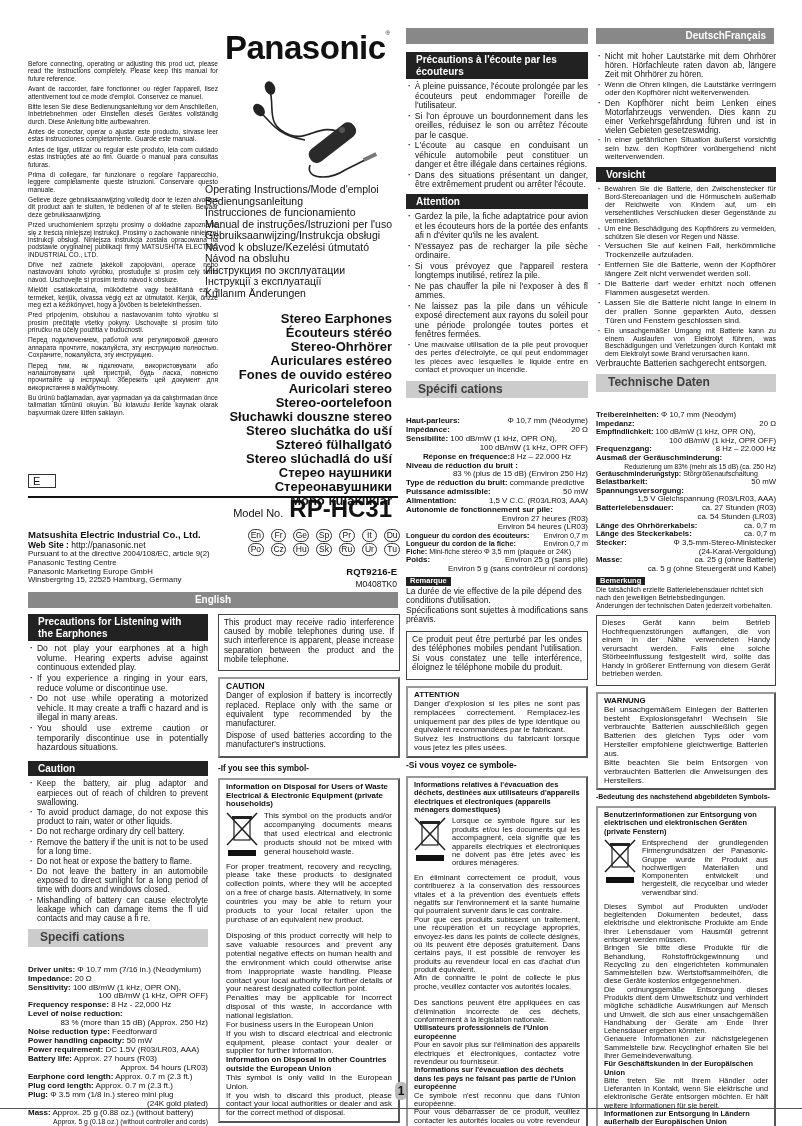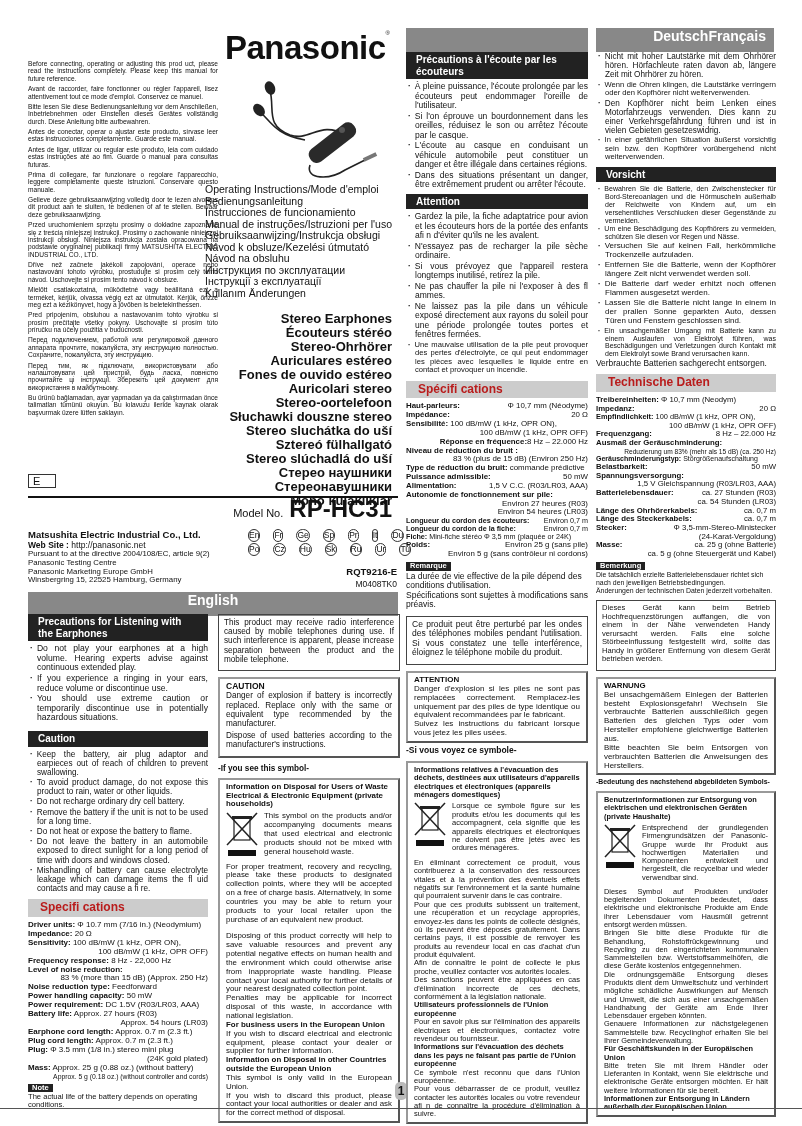--- a/index.html
+++ b/index.html
@@ -12,27 +12,27 @@
 .titles{position:absolute;right:410px;top:184px;font-size:10.5px;line-height:1.1}
 .products{position:absolute;right:410px;top:312px;text-align:right;font-size:13px;font-weight:bold;line-height:1.08}
 .model{position:absolute;right:410px;top:496px;text-align:right;white-space:nowrap}
 .model .lbl{font-size:11px;vertical-align:baseline}
 .model .num{font-size:24px;font-weight:bold;margin-left:6px}
 .ebox{position:absolute;left:28px;top:474px;width:28px;height:14px;border:1px solid #333;font-size:11px;padding-left:4px;line-height:12px}
 .rule{position:absolute;left:28px;width:370px;border-top:2px solid #111}
 .company{position:absolute;left:28px;top:530px;font-size:7.8px;line-height:1.12}
 .company .b{font-weight:bold;font-size:9.5px}
 .langcircles{position:absolute;left:248px;top:529px;width:152px}
-.langcircles .row{display:flex;gap:13px;margin-bottom:1px}
+.langcircles .row{display:flex;gap:7px;margin-bottom:1px}
 .lc{width:20px;height:13px;border:1px solid #333;border-radius:7px;font-size:8.5px;text-align:center;line-height:11px}
 .rqt{position:absolute;right:405px;top:567px;font-weight:bold;font-size:9.5px}
 .m0408{position:absolute;right:405px;top:580px;font-size:8.5px}
-.langbar{position:absolute;height:24px;background:#888;color:#fff;font-weight:bold;font-size:14px;text-align:center;line-height:16px}
+.langbar{position:absolute;height:16px;background:#888;color:#fff;font-weight:bold;font-size:10px;text-align:center;line-height:16px}
 .hdr-dark{background:#222;color:#fff;font-weight:bold;font-size:10px;padding:2px 10px;line-height:1.15;margin-bottom:3px}
-.hdr-gray{background:#ccc;color:#b91c1c;font-weight:bold;font-size:12px;padding:2px 12px;margin-bottom:4px}
+.hdr-gray{background:#ccc;color:#404040;font-weight:bold;font-size:12px;padding:2px 12px;margin-bottom:19px}
 ul{list-style:none}
 li{padding-left:9px;text-indent:-7px;margin-bottom:1px;text-align:justify}
 li::before{content:"·";font-weight:bold;margin-right:4px}
 .spec b{font-weight:bold}
 .spec div{white-space:nowrap}
 .spec .r{text-align:right}
 .note-tag{display:inline-block;background:#222;color:#fff;font-weight:bold;font-size:7.5px;padding:0 4px;margin:3px 0 1px}
 .boxed{border:1px solid #444;padding:3px 5px;margin-bottom:6px}
 .boxed2{border:2px solid #888;border-color:#999 #555 #555 #999;padding:3px 6px;margin-bottom:6px}
 .ital{font-weight:bold;margin:3px 0 5px}
@@ -143,20 +143,21 @@
 <div class="rqt">RQT9216-E</div>
 <div class="m0408">M0408TK0</div>
 
 <div class="langbar" style="left:28px;top:592px;width:370px">English</div>
 
 <div class="col" style="left:28px;top:614px;width:180px;font-size:8.6px">
   <div class="hdr-dark">Precautions for Listening with the Earphones</div>
   <ul>
     <li>Do not play your earphones at a high volume. Hearing experts advise against continuous extended play.</li>
     <li>If you experience a ringing in your ears, reduce volume or discontinue use.</li>
+    <li>Do not use while operating a motorized vehicle. It may create a traffi c hazard and is illegal in many areas.</li>
     <li>You should use extreme caution or temporarily discontinue use in potentially hazardous situations.</li>
   </ul>
   <div class="hdr-dark" style="margin-top:8px">Caution</div>
   <ul style="font-size:8.2px">
     <li>Keep the battery, air plug adaptor and earpieces out of reach of children to prevent swallowing.</li>
     <li>To avoid product damage, do not expose this product to rain, water or other liquids.</li>
     <li>Do not recharge ordinary dry cell battery.</li>
     <li>Remove the battery if the unit is not to be used for a long time.</li>
     <li>Do not heat or expose the battery to flame.</li>
     <li>Do not leave the battery in an automobile exposed to direct sunlight for a long period of time with doors and windows closed.</li>
@@ -208,21 +209,21 @@
           <rect x="6" y="4" width="20" height="3" fill="#222"></rect>
           <line x1="1" y1="1" x2="31" y2="33" stroke="#222" stroke-width="1.5"></line>
           <line x1="31" y1="1" x2="1" y2="33" stroke="#222" stroke-width="1.5"></line>
           <rect x="2" y="38" width="28" height="6" fill="#111"></rect>
         </svg>
       <p>This symbol on the products and/or accompanying documents means that used electrical and electronic products should not be mixed with general household waste.</p>
     </div>
     <p style="margin-bottom:8px">For proper treatment, recovery and recycling, please take these products to designated collection points, where they will be accepted on a free of charge basis. Alternatively, in some countries you may be able to return your products to your local retailer upon the purchase of an equivalent new product.</p>
     <p style="margin-bottom:0">Disposing of this product correctly will help to save valuable resources and prevent any potential negative effects on human health and the environment which could otherwise arise from inappropriate waste handling. Please contact your local authority for further details of your nearest designated collection point.</p>
     <p style="margin-bottom:0">Penalties may be applicable for incorrect disposal of this waste, in accordance with national legislation.</p>
-    <div style="font-weight:bold">For business users in the European Union</div>
+    <div style="font-weight:normal">For business users in the European Union</div>
     <p style="margin-bottom:0">If you wish to discard electrical and electronic equipment, please contact your dealer or supplier for further information.</p>
     <div style="font-weight:bold">Information on Disposal in other Countries outside the European Union</div>
     <p style="margin-bottom:0">This symbol is only valid in the European Union.</p>
     <p style="margin-bottom:0">If you wish to discard this product, please contact your local authorities or dealer and ask for the correct method of disposal.</p>
   </div>
 </div>
 
 <div class="pagenum">1</div>
 
 <div class="langbar" style="left:406px;top:28px;width:182px"></div>
@@ -248,21 +249,21 @@
     <div style="display:flex;justify-content:space-between">
         <b>Haut-parleurs:</b>
         <span>Φ 10,7 mm (Néodyme)</span>
       </div>
     <div style="display:flex;justify-content:space-between">
         <b>Impédance:</b>
         <span>20 Ω</span>
       </div>
     <div><b>Sensibilité:</b> <span>100 dB/mW (1 kHz, OPR ON),</span></div>
     <div class="r">100 dB/mW (1 kHz, OPR OFF)</div>
-    <div style="display:flex;justify-content:flex-end">
+    <div style="display:flex;justify-content:center">
         <b>Réponse en fréquence:</b>
         <span>8 Hz – 22.000 Hz</span>
       </div>
     <div><b>Niveau de réduction du bruit :</b></div>
     <div class="r">83 % (plus de 15 dB) (Environ 250 Hz)</div>
     <div><b>Type de réduction du bruit:</b> <span>commande prédictive</span></div>
     <div style="display:flex;justify-content:space-between">
         <b>Puissance admissible:</b>
         <span>50 mW</span>
       </div>
@@ -309,21 +310,21 @@
           <rect x="8" y="6" width="16" height="22" fill="none" stroke="#222" stroke-width="1.2"></rect>
           <rect x="6" y="4" width="20" height="3" fill="#222"></rect>
           <line x1="1" y1="1" x2="31" y2="33" stroke="#222" stroke-width="1.5"></line>
           <line x1="31" y1="1" x2="1" y2="33" stroke="#222" stroke-width="1.5"></line>
           <rect x="2" y="38" width="28" height="6" fill="#111"></rect>
         </svg>
       <p>Lorsque ce symbole figure sur les produits et/ou les documents qui les accompagnent, cela signifie que les appareils électriques et électroniques ne doivent pas être jetés avec les ordures ménagères.</p>
     </div>
     <p style="margin-bottom:0">En éliminant correctement ce produit, vous contribuerez à la conservation des ressources vitales et à la prévention des éventuels effets négatifs sur l'environnement et la santé humaine qui pourraient survenir dans le cas contraire.</p>
     <p style="margin-bottom:0">Pour que ces produits subissent un traitement, une récupération et un recyclage appropriés, envoyez-les dans les points de collecte désignés, où ils peuvent être déposés gratuitement. Dans certains pays, il est possible de renvoyer les produits au revendeur local en cas d'achat d'un produit équivalent.</p>
-    <p style="margin-bottom:0">Afin de connaître le point de collecte le plus proche, veuillez contacter vos autorités locales.</p>
+    <p style="margin-bottom:8px">Afin de connaître le point de collecte le plus proche, veuillez contacter vos autorités locales.</p>
     <p style="margin-bottom:0">Des sanctions peuvent être appliquées en cas d'élimination incorrecte de ces déchets, conformément à la législation nationale.</p>
     <div style="font-weight:bold">Utilisateurs professionnels de l'Union européenne</div>
     <p style="margin-bottom:0">Pour en savoir plus sur l'élimination des appareils électriques et électroniques, contactez votre revendeur ou fournisseur.</p>
     <div style="font-weight:bold">Informations sur l'évacuation des déchets dans les pays ne faisant pas partie de l'Union européenne</div>
     <p style="margin-bottom:0">Ce symbole n'est reconnu que dans l'Union européenne.</p>
     <p style="margin-bottom:0">Pour vous débarrasser de ce produit, veuillez contacter les autorités locales ou votre revendeur afi n de connaître la procédure d'élimination à suivre.</p>
   </div>
 </div>
 
 <div class="langbar" style="left:596px;top:28px;width:178px;text-align:right;padding-right:8px">DeutschFrançais</div>
@@ -399,21 +400,21 @@
   <div class="boxed" style="font-size:7.6px">
       <p>Dieses Gerät kann beim Betrieb Hochfrequenzstörungen auffangen, die von einem in der Nähe verwendeten Handy verursacht werden. Falls eine solche Störbeeinflussung festgestellt wird, sollte das Handy in größerer Entfernung von diesem Gerät betrieben werden.</p>
     </div>
   <div class="boxed2" style="font-size:7.9px">
     <div style="font-weight:bold">WARNUNG</div>
     <p style="margin-bottom:0">Bei unsachgemäßem Einlegen der Batterien besteht Explosionsgefahr! Wechseln Sie verbrauchte Batterien ausschließlich gegen Batterien des gleichen Typs oder vom Hersteller empfohlene gleichwertige Batterien aus.</p>
     <p style="margin-bottom:0">Bitte beachten Sie beim Entsorgen von verbrauchten Batterien die Anweisungen des Herstellers.</p>
   </div>
   <div class="ital" style="font-size:6.9px;margin-top:-3px">-Bedeutung des nachstehend abgebildeten Symbols-</div>
   <div class="boxed2" style="font-size:7.4px">
-    <div style="font-weight:bold">Benutzerinformationen zur Entsorgung von elektrischen und elektronischen Geräten (private Haushalte)</div>
+    <div style="font-weight:bold">Benutzerinformationen zur Entsorgung von elektrischen und elektronischen Geräten (private Fenstern)</div>
     <div class="weee">
       <svg width="34" height="46" viewBox="0 0 34 46">
           <rect x="8" y="6" width="16" height="22" fill="none" stroke="#222" stroke-width="1.2"></rect>
           <rect x="6" y="4" width="20" height="3" fill="#222"></rect>
           <line x1="1" y1="1" x2="31" y2="33" stroke="#222" stroke-width="1.5"></line>
           <line x1="31" y1="1" x2="1" y2="33" stroke="#222" stroke-width="1.5"></line>
           <rect x="2" y="38" width="28" height="6" fill="#111"></rect>
         </svg>
       <p>Entsprechend der grundlegenden Firmengrundsätzen der Panasonic-Gruppe wurde ihr Produkt aus hochwertigen Materialien und Komponenten entwickelt und hergestellt, die recycelbar und wieder verwendbar sind.</p>
     </div>

